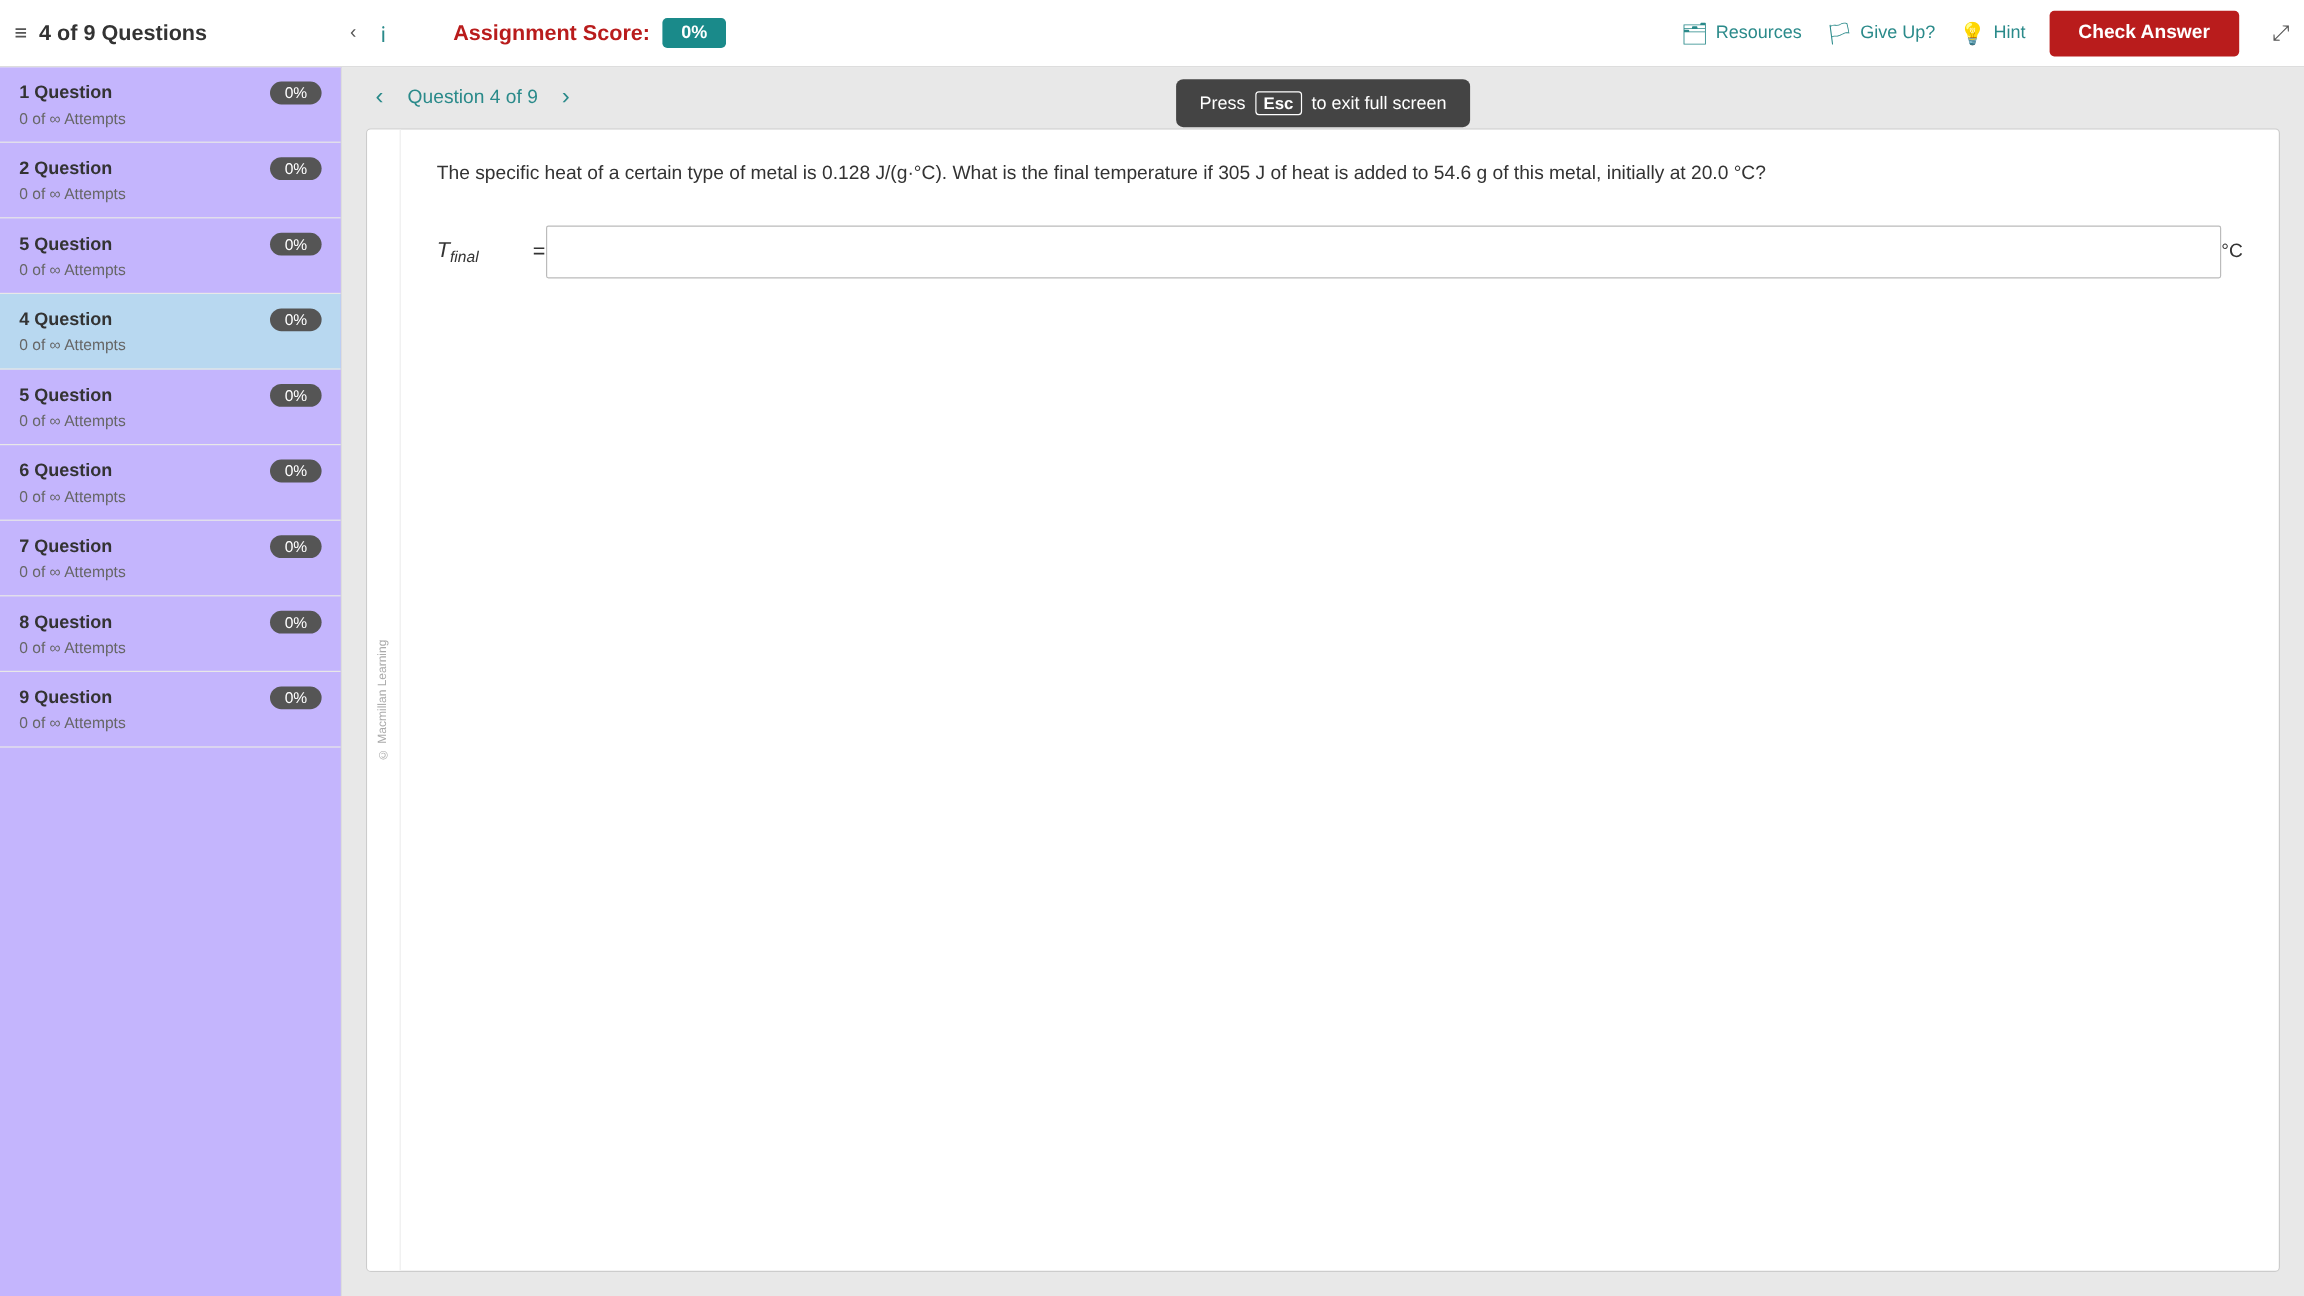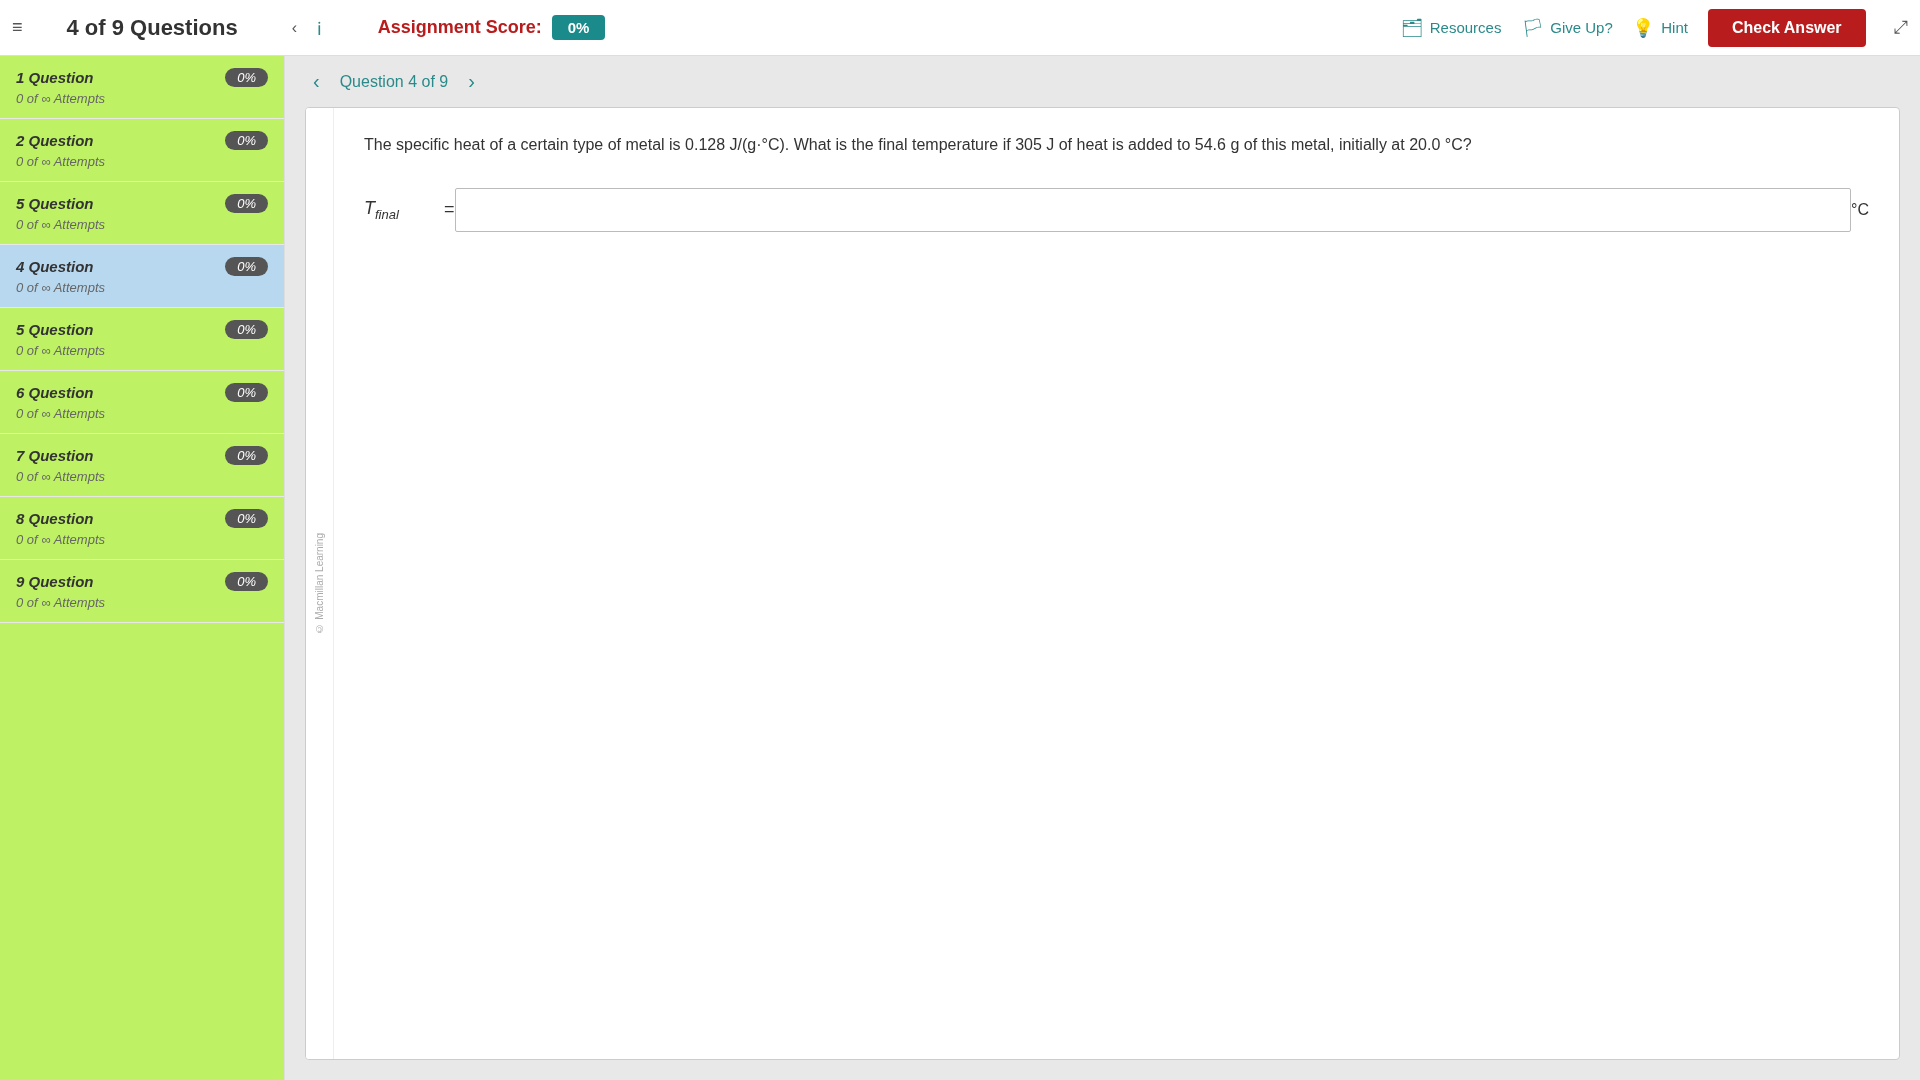--- a/index.html
+++ b/index.html
@@ -21,24 +21,23 @@
       gap: 10px;
       width: 285px;
       flex-shrink: 0;
     }
     .hamburger-icon {
       font-size: 18px;
       color: #555;
       cursor: pointer;
     }
     .question-count-title {
-      font-size: 22px;
+      font-size: 18px;
       font-weight: bold;
       color: #333;
-      margin-left: 34px;
     }
     .collapse-icon {
       margin-left: auto;
       font-size: 16px;
       color: #555;
       cursor: pointer;
     }
     .top-bar-center {
       display: flex;
       align-items: center;
@@ -94,25 +93,24 @@
     
     .main-content {
       display: flex;
       flex: 1;
       overflow: hidden;
     }
 
     
     .sidebar {
       width: 285px;
-      background: #bef264;
+      background: #c4b5fd;
       flex-shrink: 0;
       overflow-y: auto;
       border-right: 1px solid #ddd;
-      font-style: italic;
     }
     .sidebar-item {
       padding: 12px 16px;
       cursor: pointer;
       border-bottom: 1px solid #e8e8e8;
     }
     .sidebar-item.active {
       background: #b8d8f0;
     }
     .sidebar-item-header {
@@ -369,20 +367,25 @@
     </div>
     </div>
 
   <div class="right-panel">
 
     <div class="question-nav" style="position:relative;">
       <button class="nav-arrow">‹</button>
       <span class="question-nav-title">Question 4 of 9</span>
       <button class="nav-arrow">›</button>
 
+      <div class="esc-tooltip" style="position:absolute;top:10px;left:50%;transform:translateX(-50%);">
+        <span>Press</span>
+        <span class="esc-key">Esc</span>
+        <span>to exit full screen</span>
+      </div>
     </div>
 
     <div class="question-content">
       <div class="watermark-sidebar">
         <span class="watermark-text">© Macmillan Learning</span>
       </div>
       <div class="question-body">
         <p class="question-text">The specific heat of a certain type of metal is 0.128 J/(g·°C). What is the final temperature if 305 J of heat is added to 54.6 g of this metal, initially at 20.0 °C?</p>
         <div class="answer-row">
           <span class="t-final-label">

